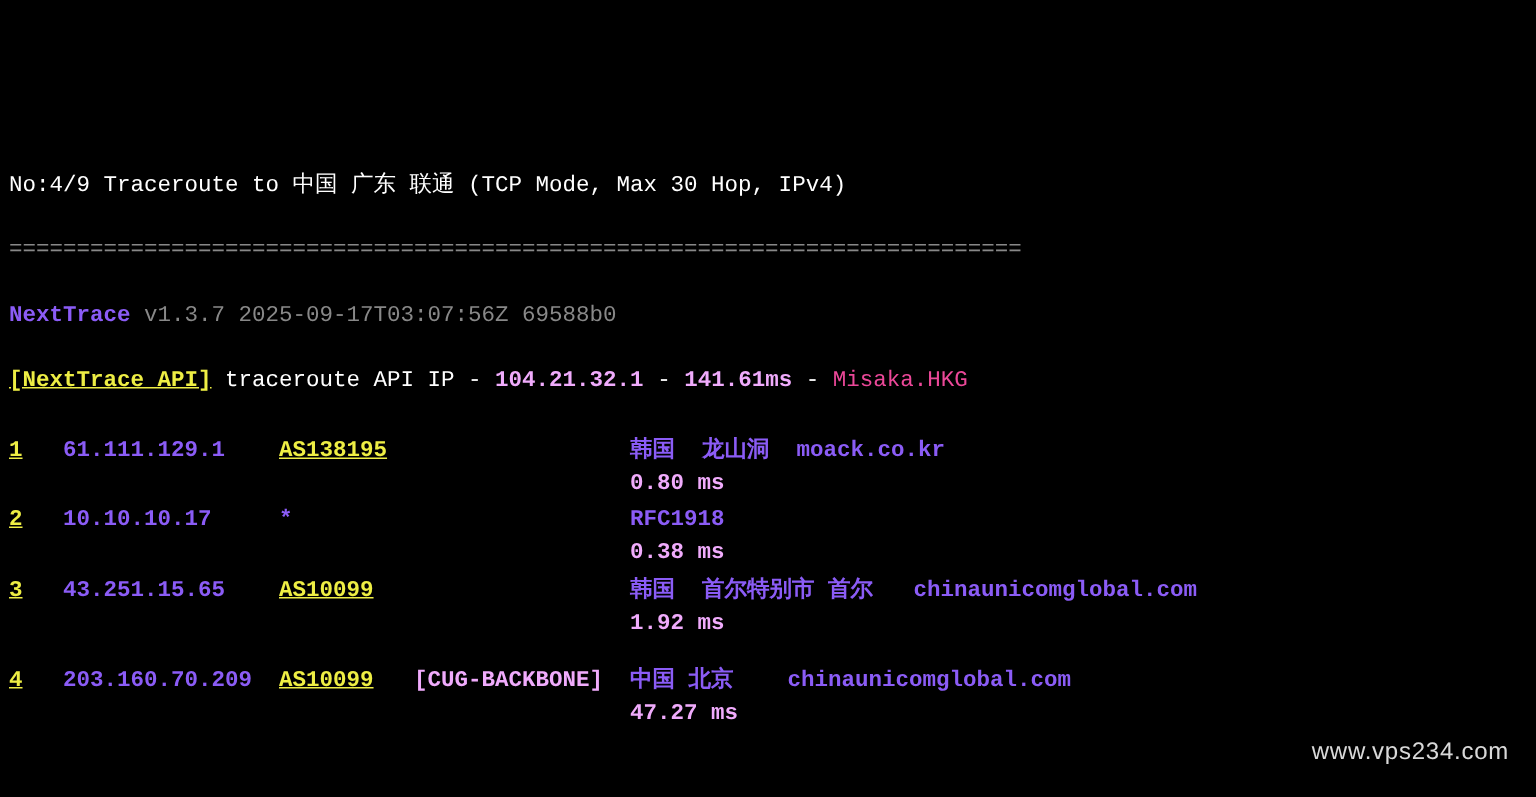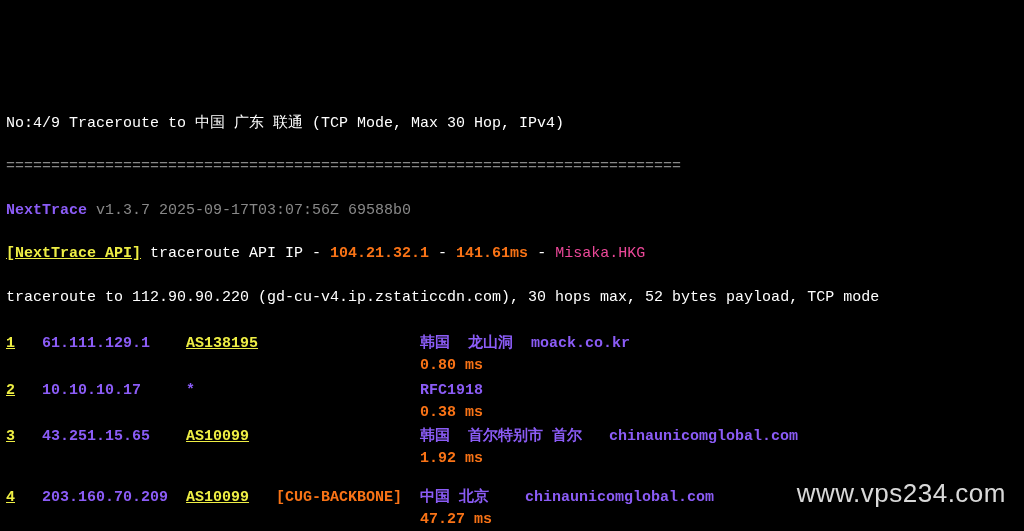--- a/index.html
+++ b/index.html
@@ -9,29 +9,29 @@
       font-size: 15px;
       line-height: 1.45;
       margin: 0;
       padding: 4px 6px;
       white-space: pre;
     }
     .white { color: #ffffff; }
     .white-bold { color: #8b5cf6; font-weight: bold; }
     .gray { color: #888888; }
     .yellow { color: #eeee44; font-weight: bold; text-decoration: underline; }
-    .cyan { color: #f97316; font-weight: bold; margin-top: 17px; }
+    .cyan { color: #f0abfc; font-weight: bold; margin-top: 17px; }
     .green { color: #ec4899; font-weight: normal; }
     .watermark {
       position: fixed;
       bottom: 18px;
       right: 18px;
       color: rgba(255,255,255,0.85);
       font-family: Arial, sans-serif;
-      font-size: 26px;
+      font-size: 16px;
       letter-spacing: 0.5px;
       font-weight: normal;
       pointer-events: none;
     }
     .row { display: block; }
     .col-hop { display: inline-block; width: 4ch; }
     .col-ip { display: inline-block; width: 16ch; }
     .col-asn { display: inline-block; width: 10ch; }
     .col-tag { display: inline-block; width: 16ch; }
     .col-loc { display: inline-block; }
@@ -40,20 +40,19 @@
 </head>
 <body>
 
 
 
 <div>
 <div class="row"><span class="white">No:4/9 Traceroute to </span><span class="white">中国 广东 联通</span><span class="white"> (TCP Mode, Max 30 Hop, IPv4)</span></div>
 <div class="row gray">===========================================================================</div>
 <div class="row"><span class="white-bold">NextTrace</span> <span class="gray">v1.3.7 2025-09-17T03:07:56Z 69588b0</span></div>
 <div class="row"><span class="yellow">[NextTrace API]</span><span class="white"> traceroute API IP - </span><span class="cyan">104.21.32.1</span><span class="white"> - </span><span class="cyan">141.61ms</span><span class="white"> - </span><span class="green">Misaka.HKG</span></div>
-<div class="row white">traceroute to 112.90.90.220 (gd-cu-v4.ip.zstaticcdn.com), 30 hops max, 52 bytes payload, TCP mode</div>
 <div id="hops-container"><div class="row"><span class="yellow col-hop">1</span><span class="white-bold col-ip">61.111.129.1</span><span class="yellow col-asn">AS138195</span><span class="cyan col-tag"></span><span class="white-bold col-loc">韩国  龙山洞  moack.co.kr</span></div><div class="row"><span class="indent-ms"></span><span class="cyan">0.80 ms</span></div><div class="row"><span class="yellow col-hop">2</span><span class="white-bold col-ip">10.10.10.17</span><span class="white-bold col-asn">*</span><span class="cyan col-tag"></span><span class="white-bold col-loc">RFC1918</span></div><div class="row"><span class="indent-ms"></span><span class="cyan">0.38 ms</span></div><div class="row"><span class="yellow col-hop">3</span><span class="white-bold col-ip">43.251.15.65</span><span class="yellow col-asn">AS10099</span><span class="cyan col-tag"></span><span class="white-bold col-loc">韩国  首尔特别市 首尔   chinaunicomglobal.com</span></div><div class="row"><span class="indent-ms"></span><span class="cyan">1.92 ms</span></div><div class="row"><span class="yellow col-hop">4</span><span class="white-bold col-ip">203.160.70.209</span><span class="yellow col-asn">AS10099</span><span class="cyan col-tag">[CUG-BACKBONE]</span><span class="white-bold col-loc">中国 北京    chinaunicomglobal.com</span></div><div class="row"><span class="indent-ms"></span><span class="cyan">47.27 ms</span></div></div>
 </div>
 
 <div class="watermark">www.vps234.com</div>
 
 
 
 
 </body></html>

